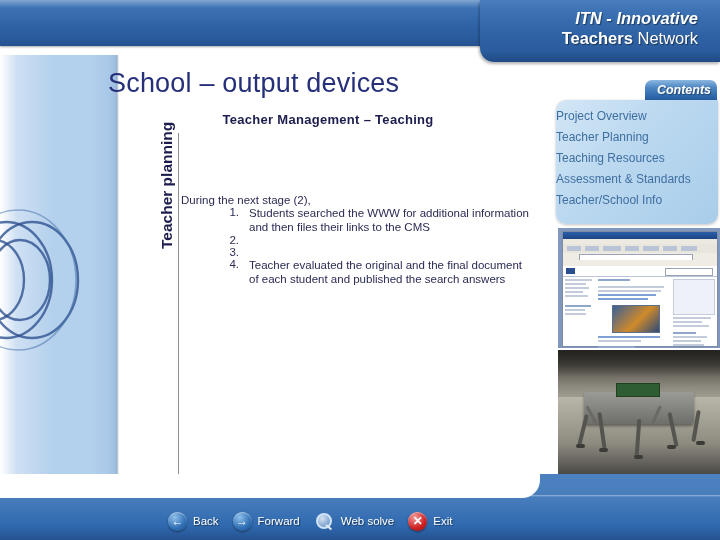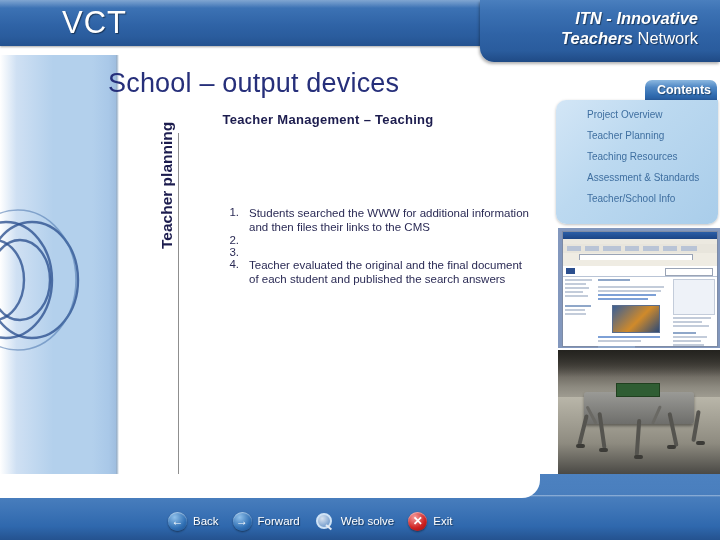--- a/index.html
+++ b/index.html
@@ -51,21 +51,21 @@
   .itn1{
     position:absolute;right:22px;top:9px;color:#ffffff;
     font-size:16.5px;font-style:italic;font-weight:bold;white-space:nowrap;
     text-shadow:1px 1px 1px rgba(0,0,0,.45);
   }
   .itn2{
     position:absolute;right:22px;top:29px;color:#ffffff;
     font-size:16.5px;white-space:nowrap;
     text-shadow:1px 1px 1px rgba(0,0,0,.45);
   }
-  .itn2 .b{font-style:italic;font-weight:bold;}
+  .itn2 .b{font-weight:bold;}
   .itn2 .n{font-style:normal;font-weight:normal;}
 
   
   .slide-title{
     position:absolute;left:108px;top:68px;width:440px;
     font-size:27px;color:#262f7a;letter-spacing:.2px;
   }
   .slide-sub{
     position:absolute;left:108px;top:112px;width:440px;
     text-align:center;font-size:13px;font-weight:bold;color:#1c1c4e;
@@ -91,32 +91,32 @@
   .otxt{font-size:11.5px;color:#2b2b55;line-height:14px;}
 
   
   .contents-tab{
     position:absolute;left:645px;top:80px;width:72px;height:21px;
     background:linear-gradient(to bottom,#8cb8e0 0%,#4f87c4 35%,#2f6aae 75%,#27599b 100%);
     border-radius:7px 7px 0 0;
   }
   .contents-tab span{
     display:block;text-align:center;line-height:21px;color:#ffffff;
-    font-size:12.5px;font-weight:bold;
+    font-size:12.5px;font-style:italic;font-weight:bold;
     text-shadow:1px 1px 1px rgba(0,0,0,.40);
     padding-left:6px;
   }
   .contents-panel{
     position:absolute;left:556px;top:100px;width:162px;height:124px;
     background:linear-gradient(135deg,#d3e6f6 0%,#bcd9f0 40%,#a9cdea 100%);
     border-radius:10px 0 10px 10px;
     box-shadow:0 1px 3px rgba(0,0,0,.25);
   }
   .contents-panel .citem{
-    position:absolute;left:31px;font-size:10px;color:#3f6fa0;white-space:nowrap;text-align:center;
+    position:absolute;left:0;font-size:12px;color:#3f6fa0;white-space:nowrap;text-align:center;
   }
   .ci0{top:9px;} .ci1{top:30px;} .ci2{top:51px;} .ci3{top:72px;} .ci4{top:93px;}
 
   
   .media-stack{position:absolute;left:558px;top:228px;width:162px;height:246px;}
   .shot{position:absolute;left:0;top:0;width:162px;height:120px;overflow:hidden;background:#8297bd;}
   .shot .win{position:absolute;left:4px;top:3px;width:154px;height:114px;background:#f1f1f4;border:1px solid #7d8ba5;}
   .shot .tb{position:absolute;left:0;top:0;width:100%;height:7px;background:linear-gradient(to bottom,#2b5ea7,#1c4585);}
   .shot .mb{position:absolute;left:0;top:7px;width:100%;height:5px;background:#ece9e0;border-bottom:1px solid #c9c5b8;}
   .shot .tl{position:absolute;left:0;top:12px;width:100%;height:9px;background:#e8e5dc;border-bottom:1px solid #c9c5b8;}
@@ -205,28 +205,28 @@
     </svg>
   </div>
 
   <div class="header">
     <div class="header-shine"></div>
   </div>
   <div class="header-right">
     <div class="itn1">ITN - Innovative</div>
     <div class="itn2"><span class="b">Teachers</span><span class="n"> Network</span></div>
   </div>
-  <div class="vct">VCT</div>
 
   <div class="slide-title">School – output devices</div>
   <div class="slide-sub">Teacher Management – Teaching</div>
 
   <div class="vrule"></div>
   <div class="vlabel">Teacher planning</div>
 
+  <div class="body-lead">During the next stage (2),</div>
   <div class="olist">
     <div class="oitem">
       <div class="onum">1.</div>
       <div class="otxt">Students searched the WWW for additional information and then files their links to the CMS</div>
     </div>
     <div class="oitem">
       <div class="onum">2.</div>
     </div>
     <div class="oitem">
       <div class="onum">3.</div>

